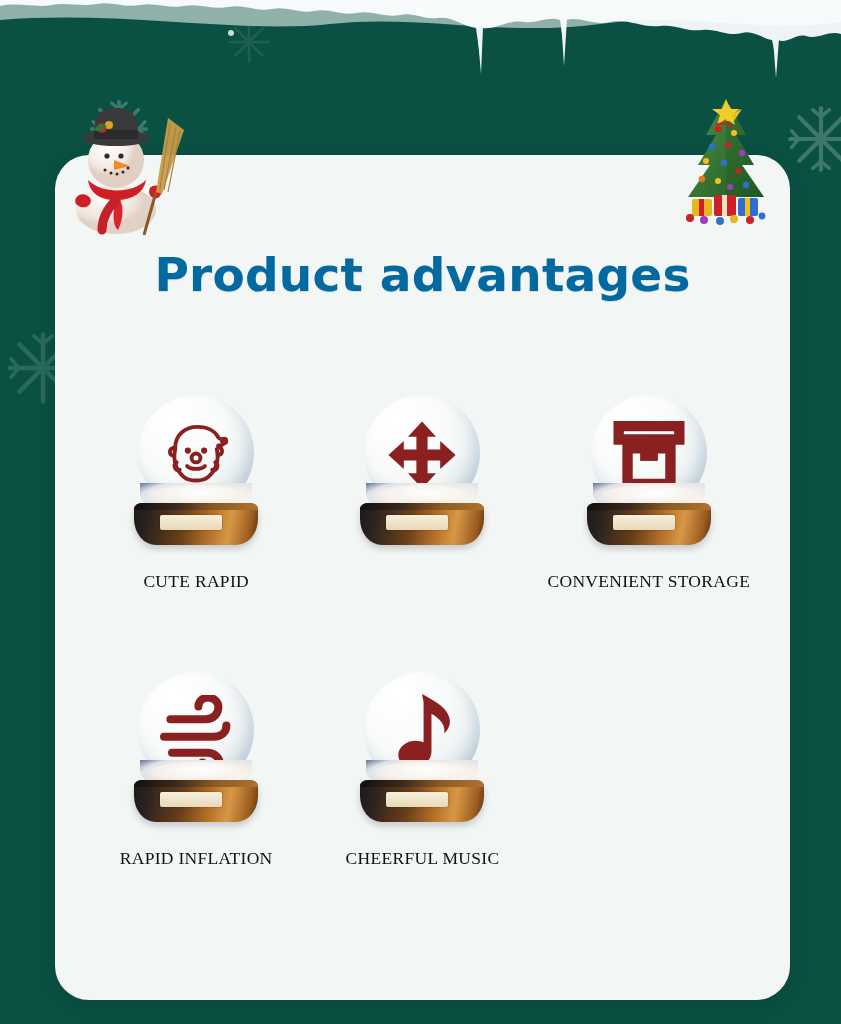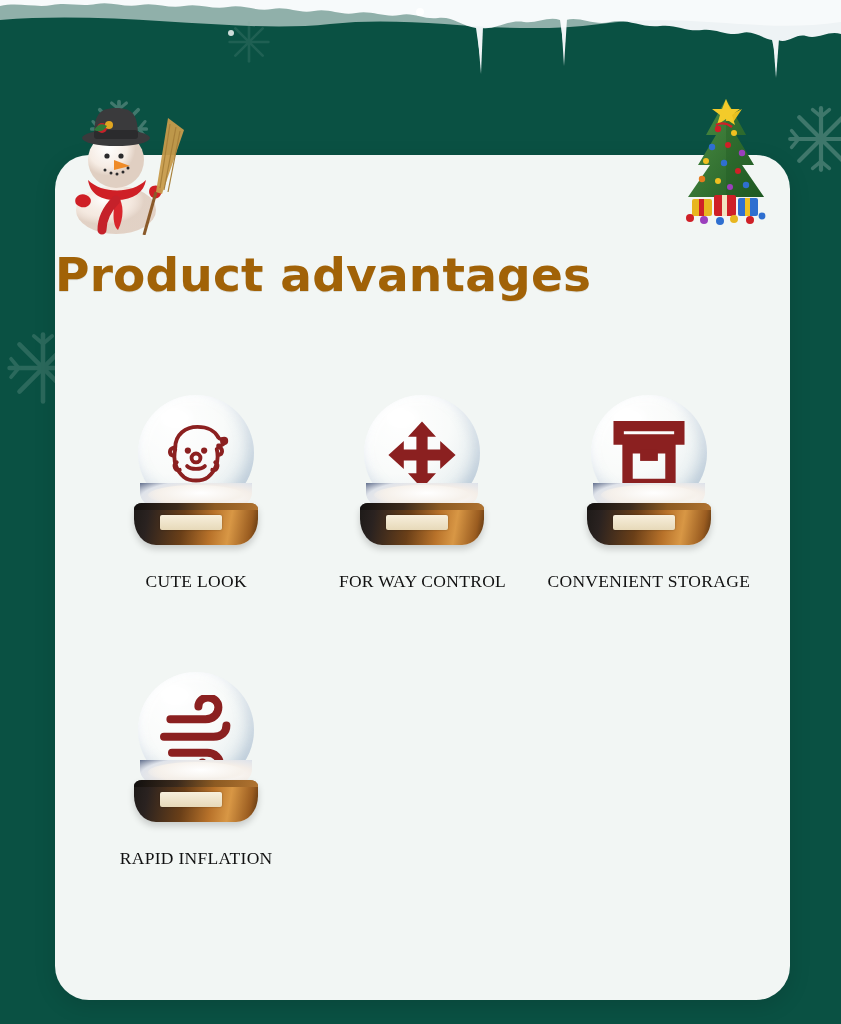--- a/index.html
+++ b/index.html
@@ -45,26 +45,26 @@
     position:absolute;
     left:55px; top:155px; width:735px; height:845px;
     background:#f2f6f4;
     border-radius:34px;
     box-shadow:0 6px 22px rgba(0,0,0,.12);
     overflow:hidden;
   }
 
   .card-title {
     position:absolute; left:0; right:0; top:92px;
-    text-align:left;
+    text-align:center;
     font-family:"DejaVu Sans", sans-serif;
     font-weight:bold;
     font-size:47px;
     letter-spacing:.2px;
-    color:#a16207;
+    color:#0369a1;
     text-shadow:0 1px 0 rgba(0,0,0,.10);
   }
 
   .grid {
     position:absolute; left:28px; right:28px; top:240px;
     display:grid;
     grid-template-columns:repeat(3,1fr);
     row-gap:80px;
   }
   .feature { display:flex; flex-direction:column; align-items:center; }
@@ -273,36 +273,35 @@
             <circle cx="39" cy="44" r="4.2" fill="currentColor" stroke="none"></circle>
             <circle cx="61" cy="44" r="4.2" fill="currentColor" stroke="none"></circle>
             <circle cx="50" cy="54" r="6"></circle>
             <path d="M38 65 C43 70 57 70 62 65"></path>
           </svg>
         </div>
         <div class="globe-snow"></div>
         <div class="globe-base"></div>
         <div class="globe-plaque"></div>
       </div>
-      <div class="feature-label">CUTE LOOK</div>
+      <div class="feature-label">CUTE RAPID</div>
     </div>
 
     <div class="feature">
       <div class="globe">
         <div class="globe-dome"></div>
         <div class="globe-icon">
           <svg width="70" height="70" viewBox="0 0 100 100" fill="currentColor">
             <path d="M50 2 L70 24 L58 24 L58 42 L76 42 L76 30 L98 50 L76 70 L76 58 L58 58 L58 76 L70 76 L50 98 L30 76 L42 76 L42 58 L24 58 L24 70 L2 50 L24 30 L24 42 L42 42 L42 24 L30 24 Z"></path>
           </svg>
         </div>
         <div class="globe-snow"></div>
         <div class="globe-base"></div>
         <div class="globe-plaque"></div>
       </div>
-      <div class="feature-label">FOR WAY CONTROL</div>
     </div>
 
 
     <div class="feature">
       <div class="globe">
         <div class="globe-dome"></div>
         <div class="globe-icon">
           <svg width="74" height="72" viewBox="0 0 100 96" fill="currentColor">
             <path d="M2 2 H98 V34 H86 V94 H14 V34 H2 Z
                      M16 16 H84 V20 H16 Z
@@ -327,20 +326,35 @@
             <path d="M20 72 H64 C74 72 80 79 80 86 C80 92 74 96 68 95 C62 94 58 90 58 84"></path>
           </svg>
         </div>
         <div class="globe-snow"></div>
         <div class="globe-base"></div>
         <div class="globe-plaque"></div>
       </div>
       <div class="feature-label">RAPID INFLATION</div>
     </div>
 
+    <div class="feature">
+      <div class="globe">
+        <div class="globe-dome"></div>
+        <div class="globe-icon">
+          <svg width="60" height="80" viewBox="0 0 76 100" fill="currentColor">
+            <path d="M38 2 C52 10 68 18 72 30 C76 41 70 48 66 52 C68 42 62 34 50 27 L50 74
+                     C50 86 40 95 27 95 C16 95 8 88 8 79 C8 69 18 61 30 61 C34 61 38 62 40 63 L40 12 Z"></path>
+          </svg>
+        </div>
+        <div class="globe-snow"></div>
+        <div class="globe-base"></div>
+        <div class="globe-plaque"></div>
+      </div>
+      <div class="feature-label">CHEERFUL MUSIC</div>
+    </div>
 
   </div>
 </div>
 
 <svg class="snowman" viewBox="0 0 130 135">
   <ellipse cx="58" cy="110" rx="40" ry="24" fill="#f6ece4"></ellipse>
   <ellipse cx="58" cy="110" rx="40" ry="24" fill="url(#smShade)"></ellipse>
   <defs>
     <radialGradient id="smShade" cx="35%" cy="30%">
       <stop offset="0%" stop-color="#ffffff"></stop>

